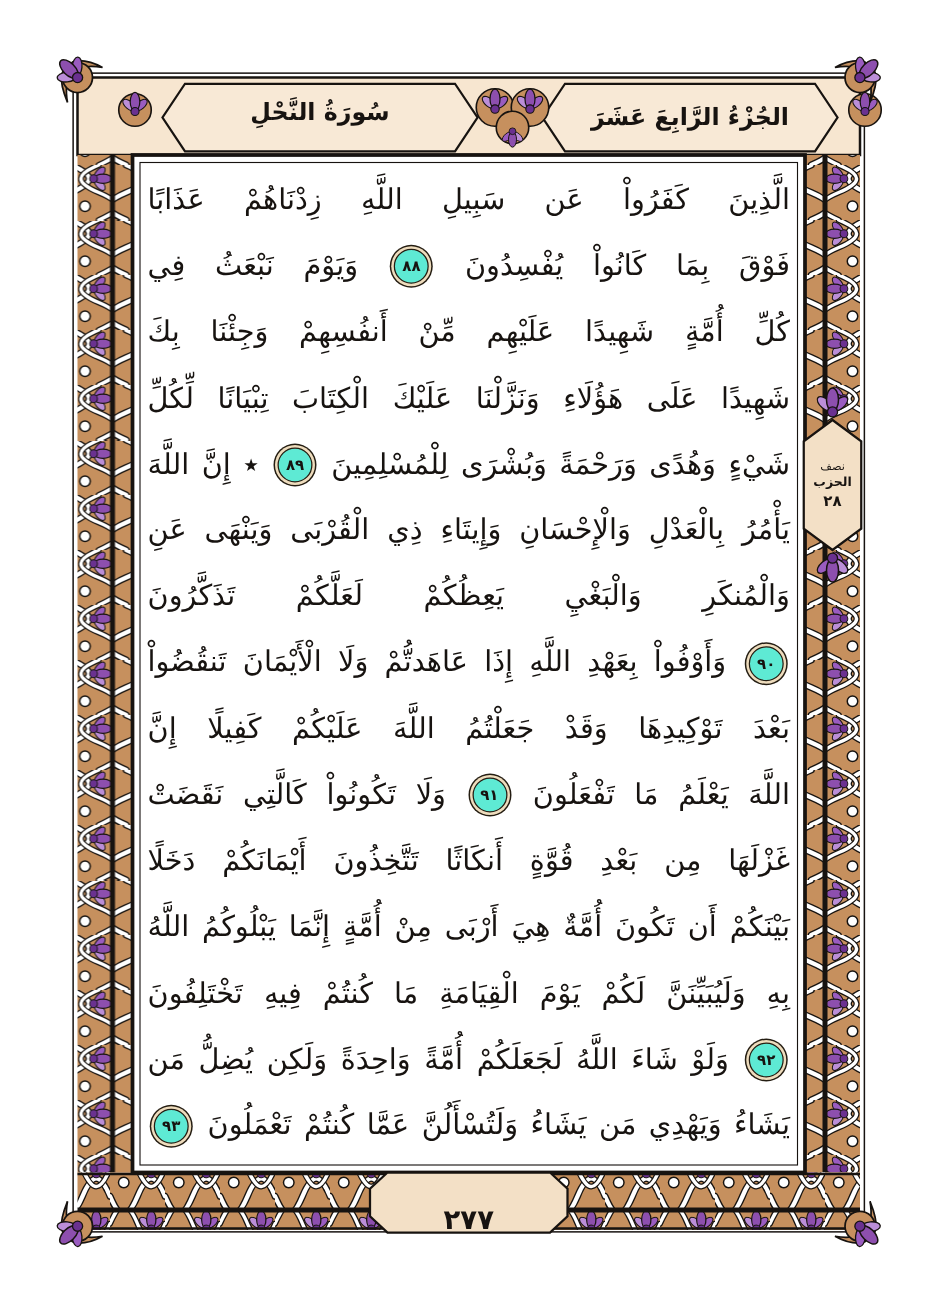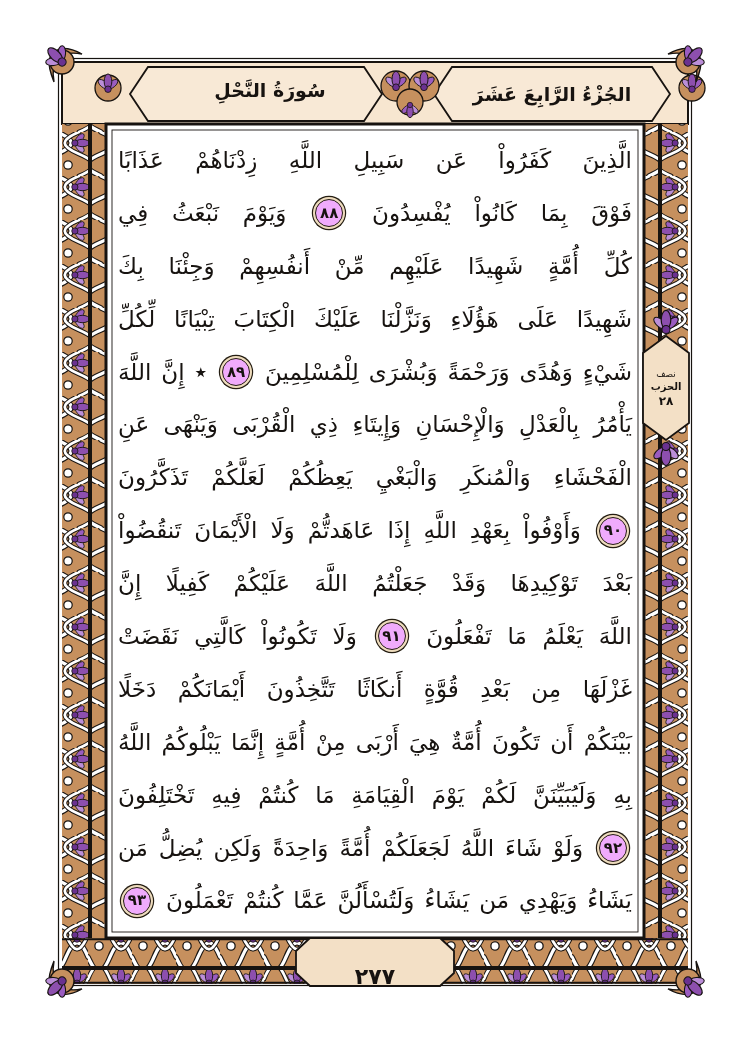--- a/index.html
+++ b/index.html
@@ -19,23 +19,23 @@
   }
   .qline{
     height:52.9px;line-height:52.9px;font-size:23px;white-space:nowrap;
     display:flex;align-items:center;justify-content:space-between;
     overflow:visible;
   }
   .qline .seg{flex:0 1 auto;}
   .ayah{
     display:inline-flex;align-items:center;justify-content:center;
     width:26px;height:26px;border-radius:50%;
-    background:#f0abfc;border:1.3px solid #241d12;
+    background:#5eead4;border:1.3px solid #241d12;
     box-shadow:0 0 0 2px #eedcbd,0 0 0 3.2px #241d12;
-    font-size:15px;font-weight:bold;line-height:1;margin:0 5px;flex:0 0 auto;
+    font-size:12px;font-weight:bold;line-height:1;margin:0 5px;flex:0 0 auto;
   }
   .medallion-text{
     position:absolute;left:643px;top:349px;width:46px;height:80px;
     display:flex;flex-direction:column;align-items:center;justify-content:center;
     direction:rtl;gap:1px;
   }
   .med-small{font-size:9px;line-height:1.1;}
   .med-main{font-size:10px;font-weight:bold;line-height:1.15;}
   .med-num{font-size:12px;font-weight:bold;line-height:1.2;}
   .pagenum{
@@ -129,21 +129,21 @@
     <g>
       <use href="#flw" transform="translate(666,328) scale(1.5)"></use>
       <use href="#flw" transform="translate(666,448) rotate(180) scale(1.5)"></use>
       <polygon points="666,336 689,353 689,423 666,440 643,423 643,353" fill="#f3e0c6" stroke="#171310" stroke-width="1.8"></polygon>
     </g>
 
     <polygon points="310,938 440,938 454,951 454,973 440,986 310,986 296,973 296,951" fill="#f3e0c6" stroke="#171310" stroke-width="1.8"></polygon>
   </svg>
 
   <div class="overlay hdr-title" style="left:434px;top:68px;width:236px;height:52px;">الجُزْءُ الرَّابِعَ عَشَرَ</div>
-  <div class="overlay hdr-title" style="left:144px;top:68px;width:252px;height:44px;">سُورَةُ النَّحْلِ</div>
+  <div class="overlay hdr-title" style="left:130px;top:68px;width:252px;height:44px;">سُورَةُ النَّحْلِ</div>
 
   <div class="quran-box">
       <div class="qline">
         <span class="seg">الَّذِينَ</span>
         <span class="seg">كَفَرُواْ</span>
         <span class="seg">عَن</span>
         <span class="seg">سَبِيلِ</span>
         <span class="seg">اللَّهِ</span>
         <span class="seg">زِدْنَاهُمْ</span>
         <span class="seg">عَذَابًا</span>
@@ -193,21 +193,20 @@
         <span class="seg">يَأْمُرُ</span>
         <span class="seg">بِالْعَدْلِ</span>
         <span class="seg">وَالْإِحْسَانِ</span>
         <span class="seg">وَإِيتَاءِ</span>
         <span class="seg">ذِي</span>
         <span class="seg">الْقُرْبَى</span>
         <span class="seg">وَيَنْهَى</span>
         <span class="seg">عَنِ</span>
       </div>
       <div class="qline">
-        <span class="seg">الْفَحْشَاءِ</span>
         <span class="seg">وَالْمُنكَرِ</span>
         <span class="seg">وَالْبَغْيِ</span>
         <span class="seg">يَعِظُكُمْ</span>
         <span class="seg">لَعَلَّكُمْ</span>
         <span class="seg">تَذَكَّرُونَ</span>
       </div>
       <div class="qline">
         <span class="ayah">٩٠</span>
         <span class="seg">وَأَوْفُواْ</span>
         <span class="seg">بِعَهْدِ</span>

